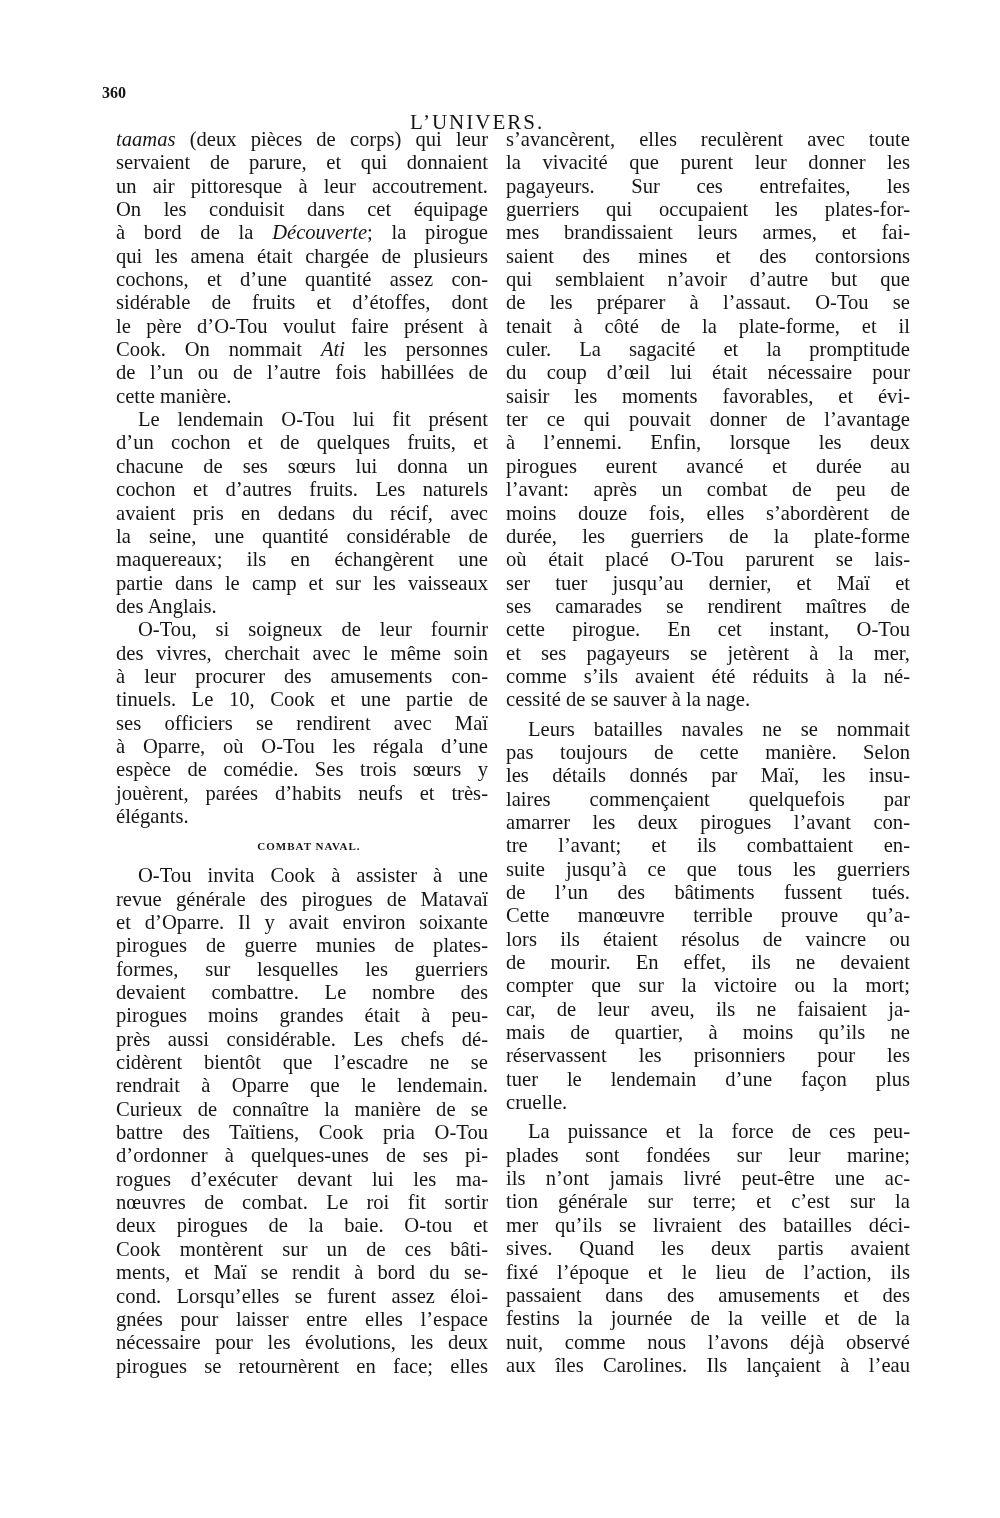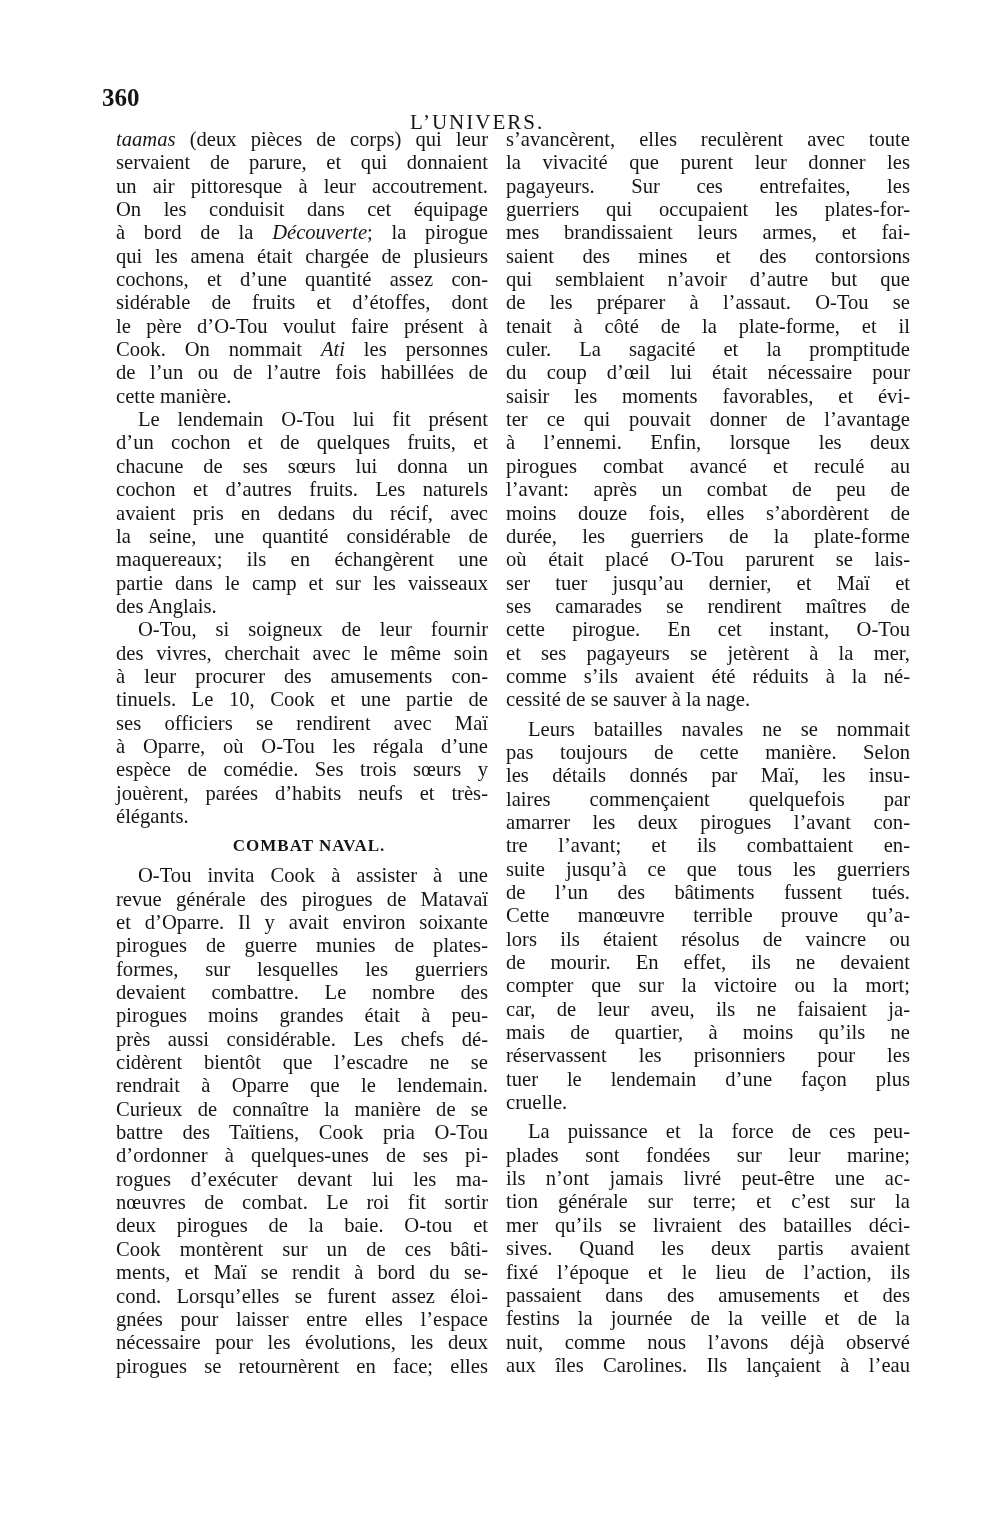--- a/index.html
+++ b/index.html
@@ -24,21 +24,21 @@
       position: absolute;
       top: 84px;
       left: 102px;
       width: 810px;
       height: 30px;
     }
     .page-number {
       position: absolute;
       left: 0;
       top: 0;
-      font-size: 25px;
+      font-size: 16px;
       font-weight: bold;
       letter-spacing: 0px;
     }
     .running-title {
       position: absolute;
       left: 308px;
       top: -2px;
       font-size: 21px;
       letter-spacing: 2px;
       margin-top: 28px;
@@ -70,21 +70,21 @@
     }
     .line.indent {
       padding-left: 22px;
     }
     .line em, .line .it {
       font-style: italic;
     }
     .section-heading {
       display: block;
       text-align: center;
-      font-size: 17px;
+      font-size: 11px;
       font-weight: bold;
       letter-spacing: 1px;
       height: 36px;
       line-height: 36px;
       padding-left: 14px;
     }
     .gap-small {
       display: block;
       height: 10px;
     }
@@ -162,21 +162,21 @@
       <span class="line">mes brandissaient leurs armes, et fai-</span>
       <span class="line">saient des mines et des contorsions</span>
       <span class="line">qui semblaient n’avoir d’autre but que</span>
       <span class="line">de les préparer à l’assaut. O-Tou se</span>
       <span class="line">tenait à côté de la plate-forme, et il</span>
       <span class="line">culer. La sagacité et la promptitude</span>
       <span class="line">du coup d’œil lui était nécessaire pour</span>
       <span class="line">saisir les moments favorables, et évi-</span>
       <span class="line">ter ce qui pouvait donner de l’avantage</span>
       <span class="line">à l’ennemi. Enfin, lorsque les deux</span>
-      <span class="line">pirogues combat avancé et reculé au</span>
+      <span class="line">pirogues eurent avancé et durée au</span>
       <span class="line">l’avant: après un combat de peu de</span>
       <span class="line">moins douze fois, elles s’abordèrent de</span>
       <span class="line">durée, les guerriers de la plate-forme</span>
       <span class="line">où était placé O-Tou parurent se lais-</span>
       <span class="line">ser tuer jusqu’au dernier, et Maï et</span>
       <span class="line">ses camarades se rendirent maîtres de</span>
       <span class="line">cette pirogue. En cet instant, O-Tou</span>
       <span class="line">et ses pagayeurs se jetèrent à la mer,</span>
       <span class="line">comme s’ils avaient été réduits à la né-</span>
       <span class="line last">cessité de se sauver à la nage.</span>

